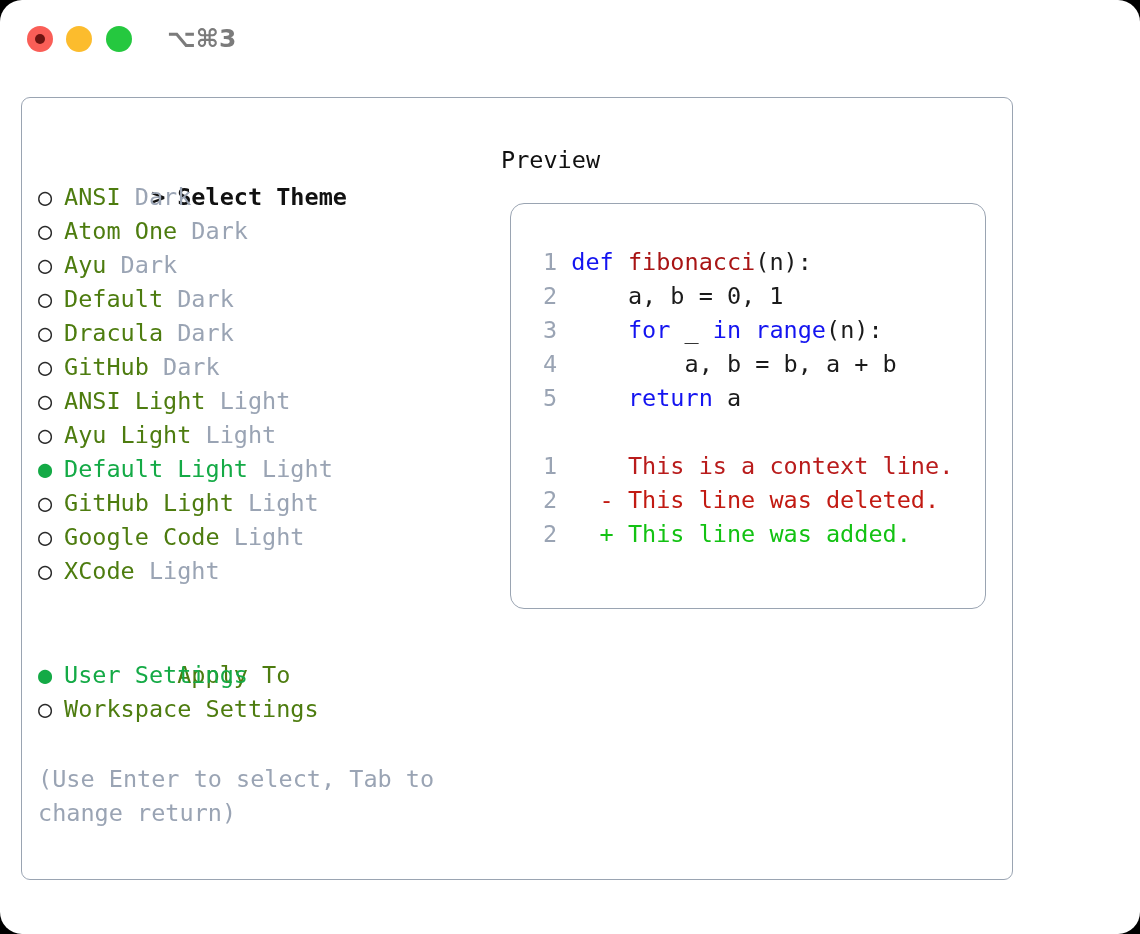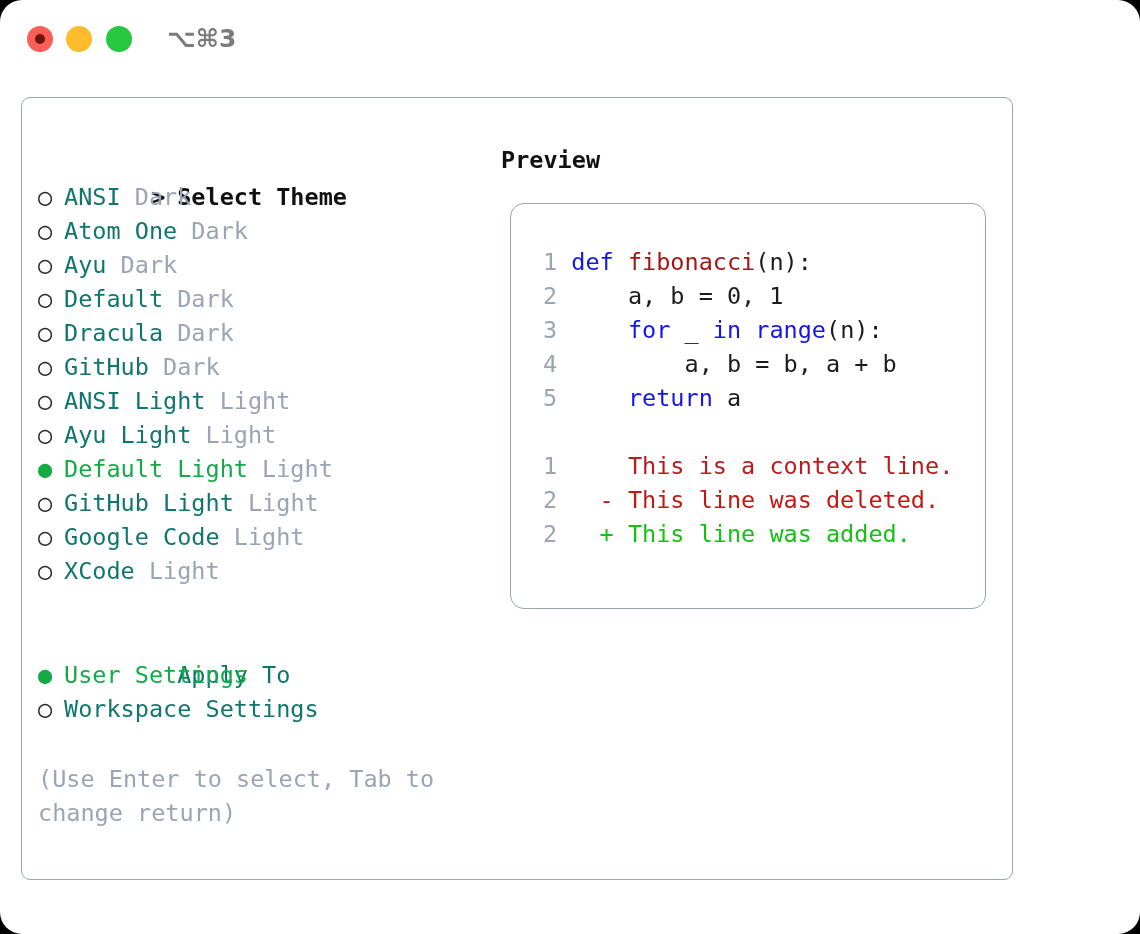--- a/index.html
+++ b/index.html
@@ -95,21 +95,21 @@
   .row .marker {
     display: inline-block;
     width: 26px;
     color: #2b2b2b;
   }
   .hdr {
     font-weight: bold;
     color: #111111;
   }
   .hdr .marker { color: #111111; }
-  .label-plain { color: #0f766e; }
+  .label-plain { color: #4d7c0f; }
   .variant { color: #9aa4b4; }
   .row.selected .marker,
   .row.selected .label-plain { color: #14aa46; }
 
   .section-gap { height: 36px; }
 
   .row.plain-hdr .marker { color: transparent; }
 
   #hint {
     position: absolute;
@@ -120,21 +120,21 @@
     line-height: 34px;
     color: #9aa4b4;
   }
 
   
   #preview-title {
     position: absolute;
     left: 479px;
     top: 48px;
     font-size: 23.5px;
-    font-weight: bold;
+    font-weight: normal;
     color: #111111;
   }
   #preview-box {
     position: absolute;
     left: 488px;
     top: 105px;
     width: 476px;
     height: 406px;
     border: 1.6px solid #9aa4b2;
     border-radius: 14px;

